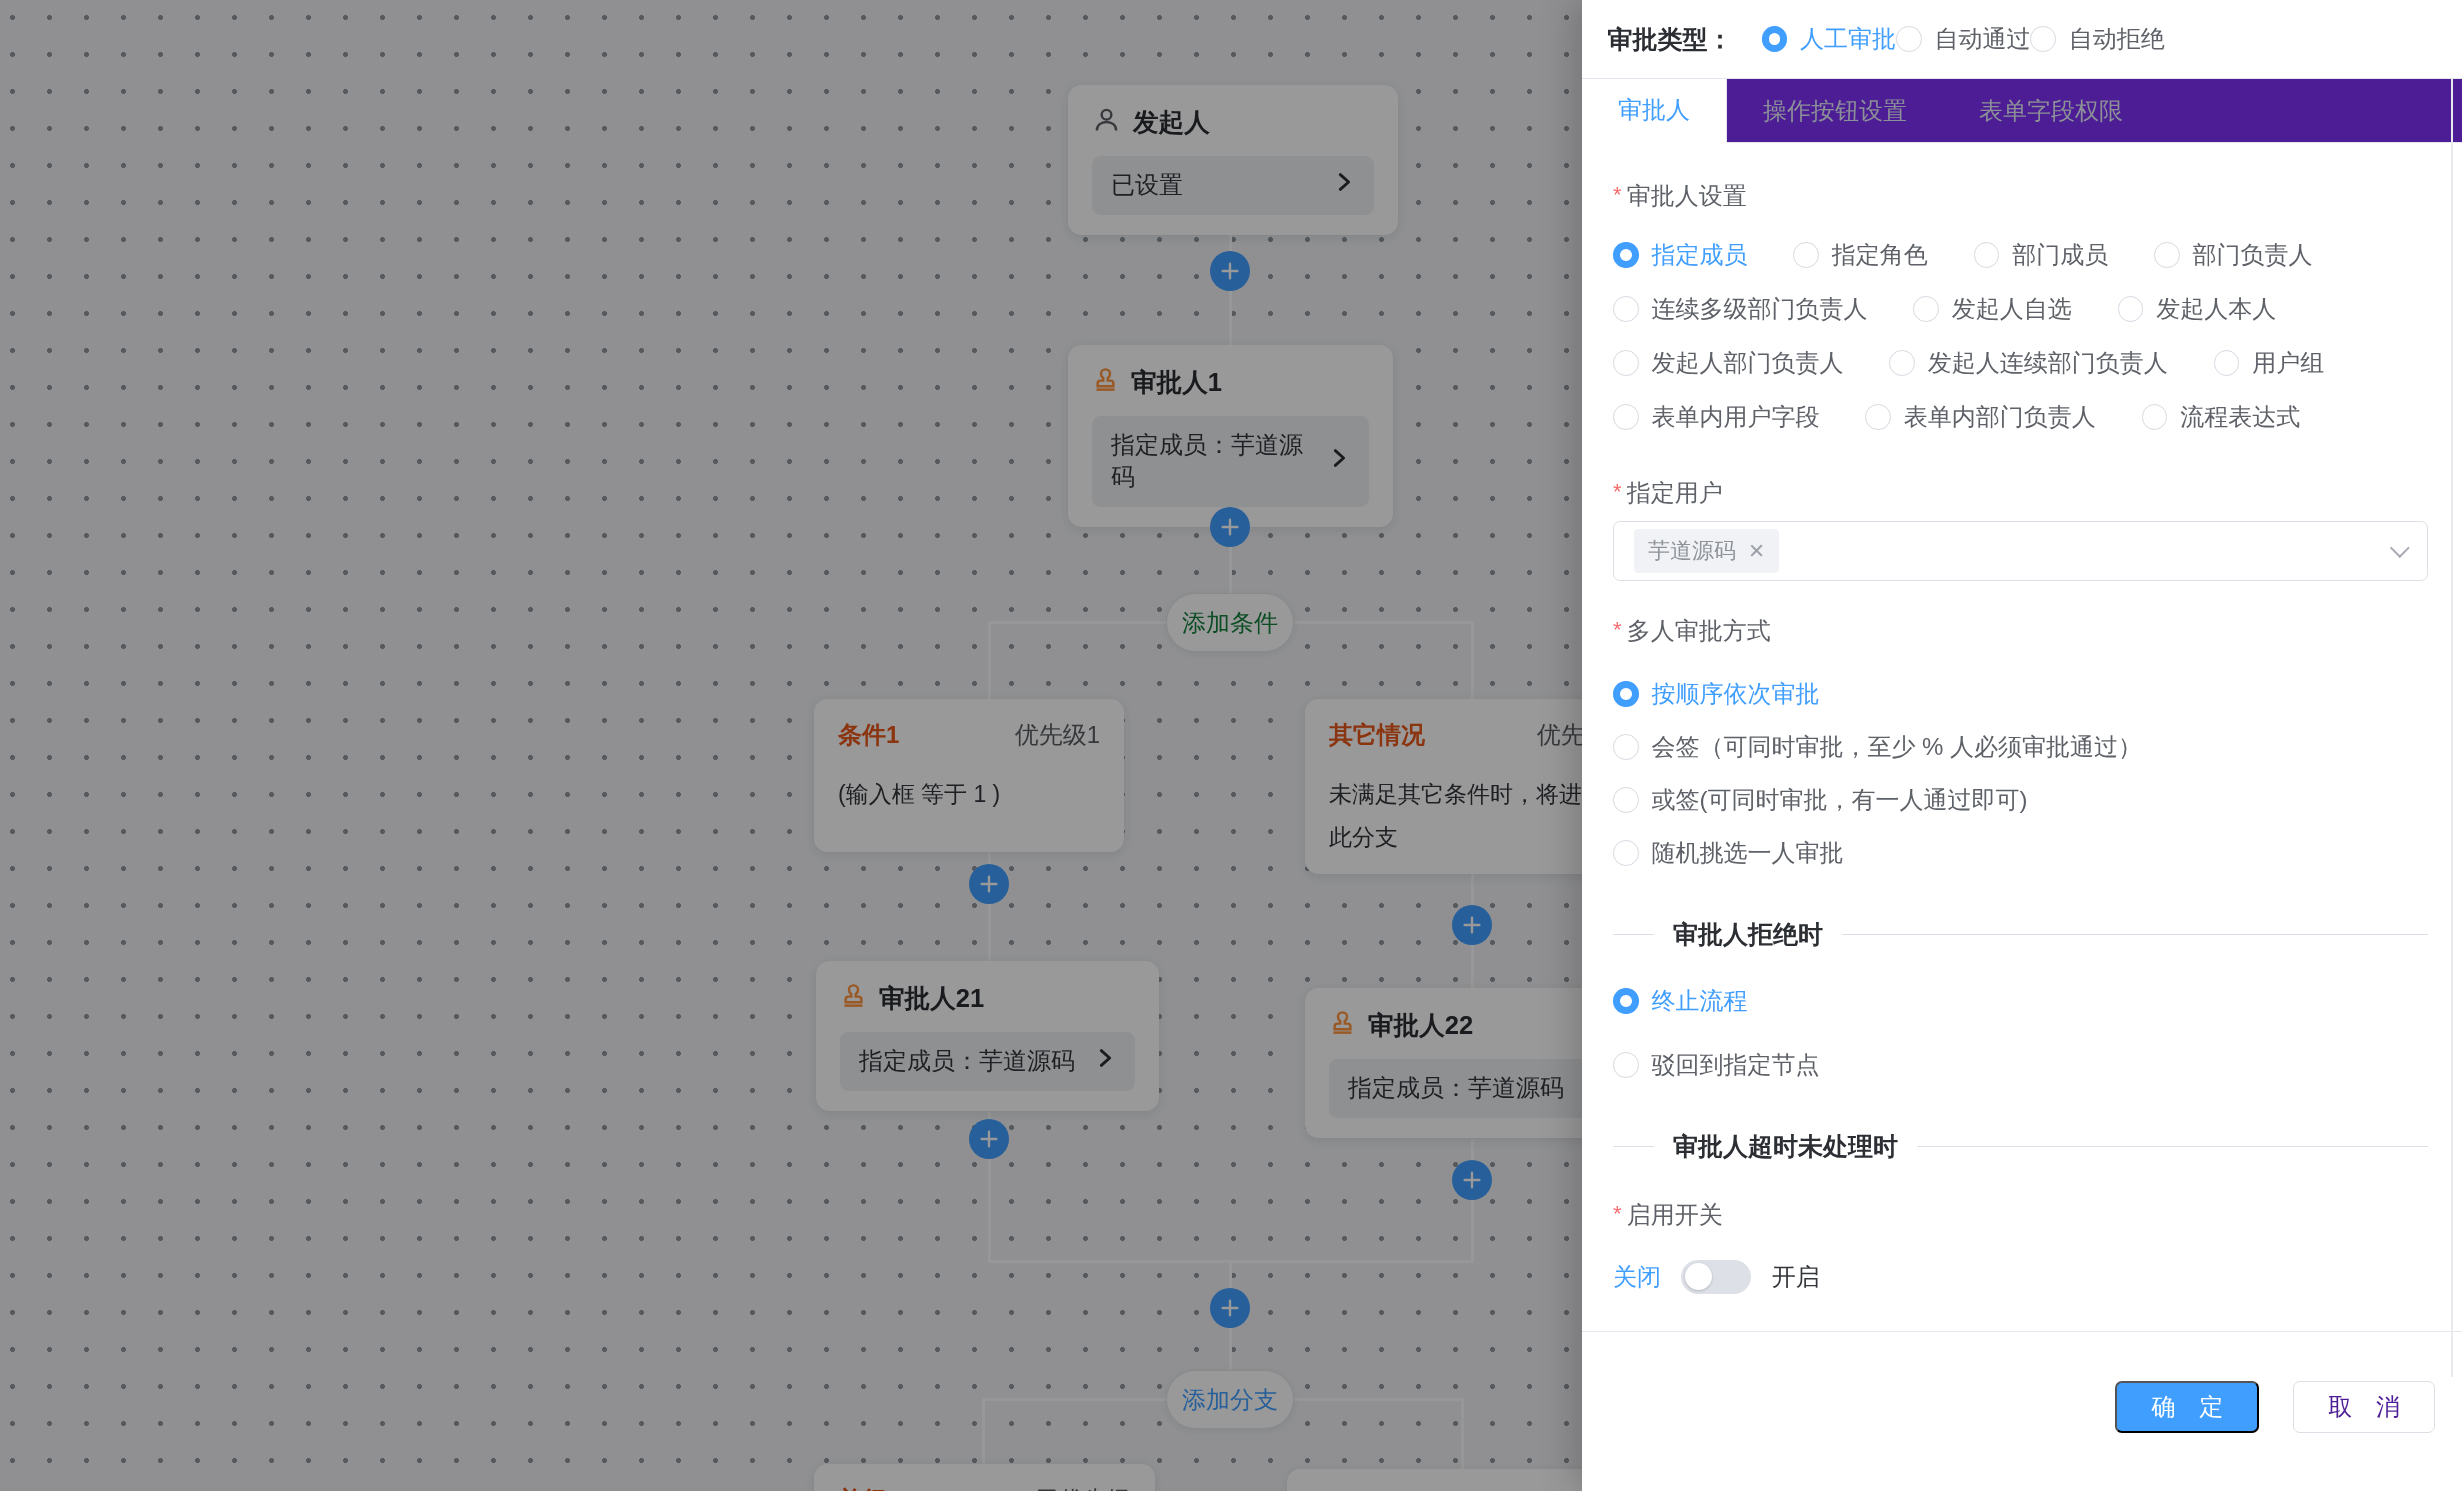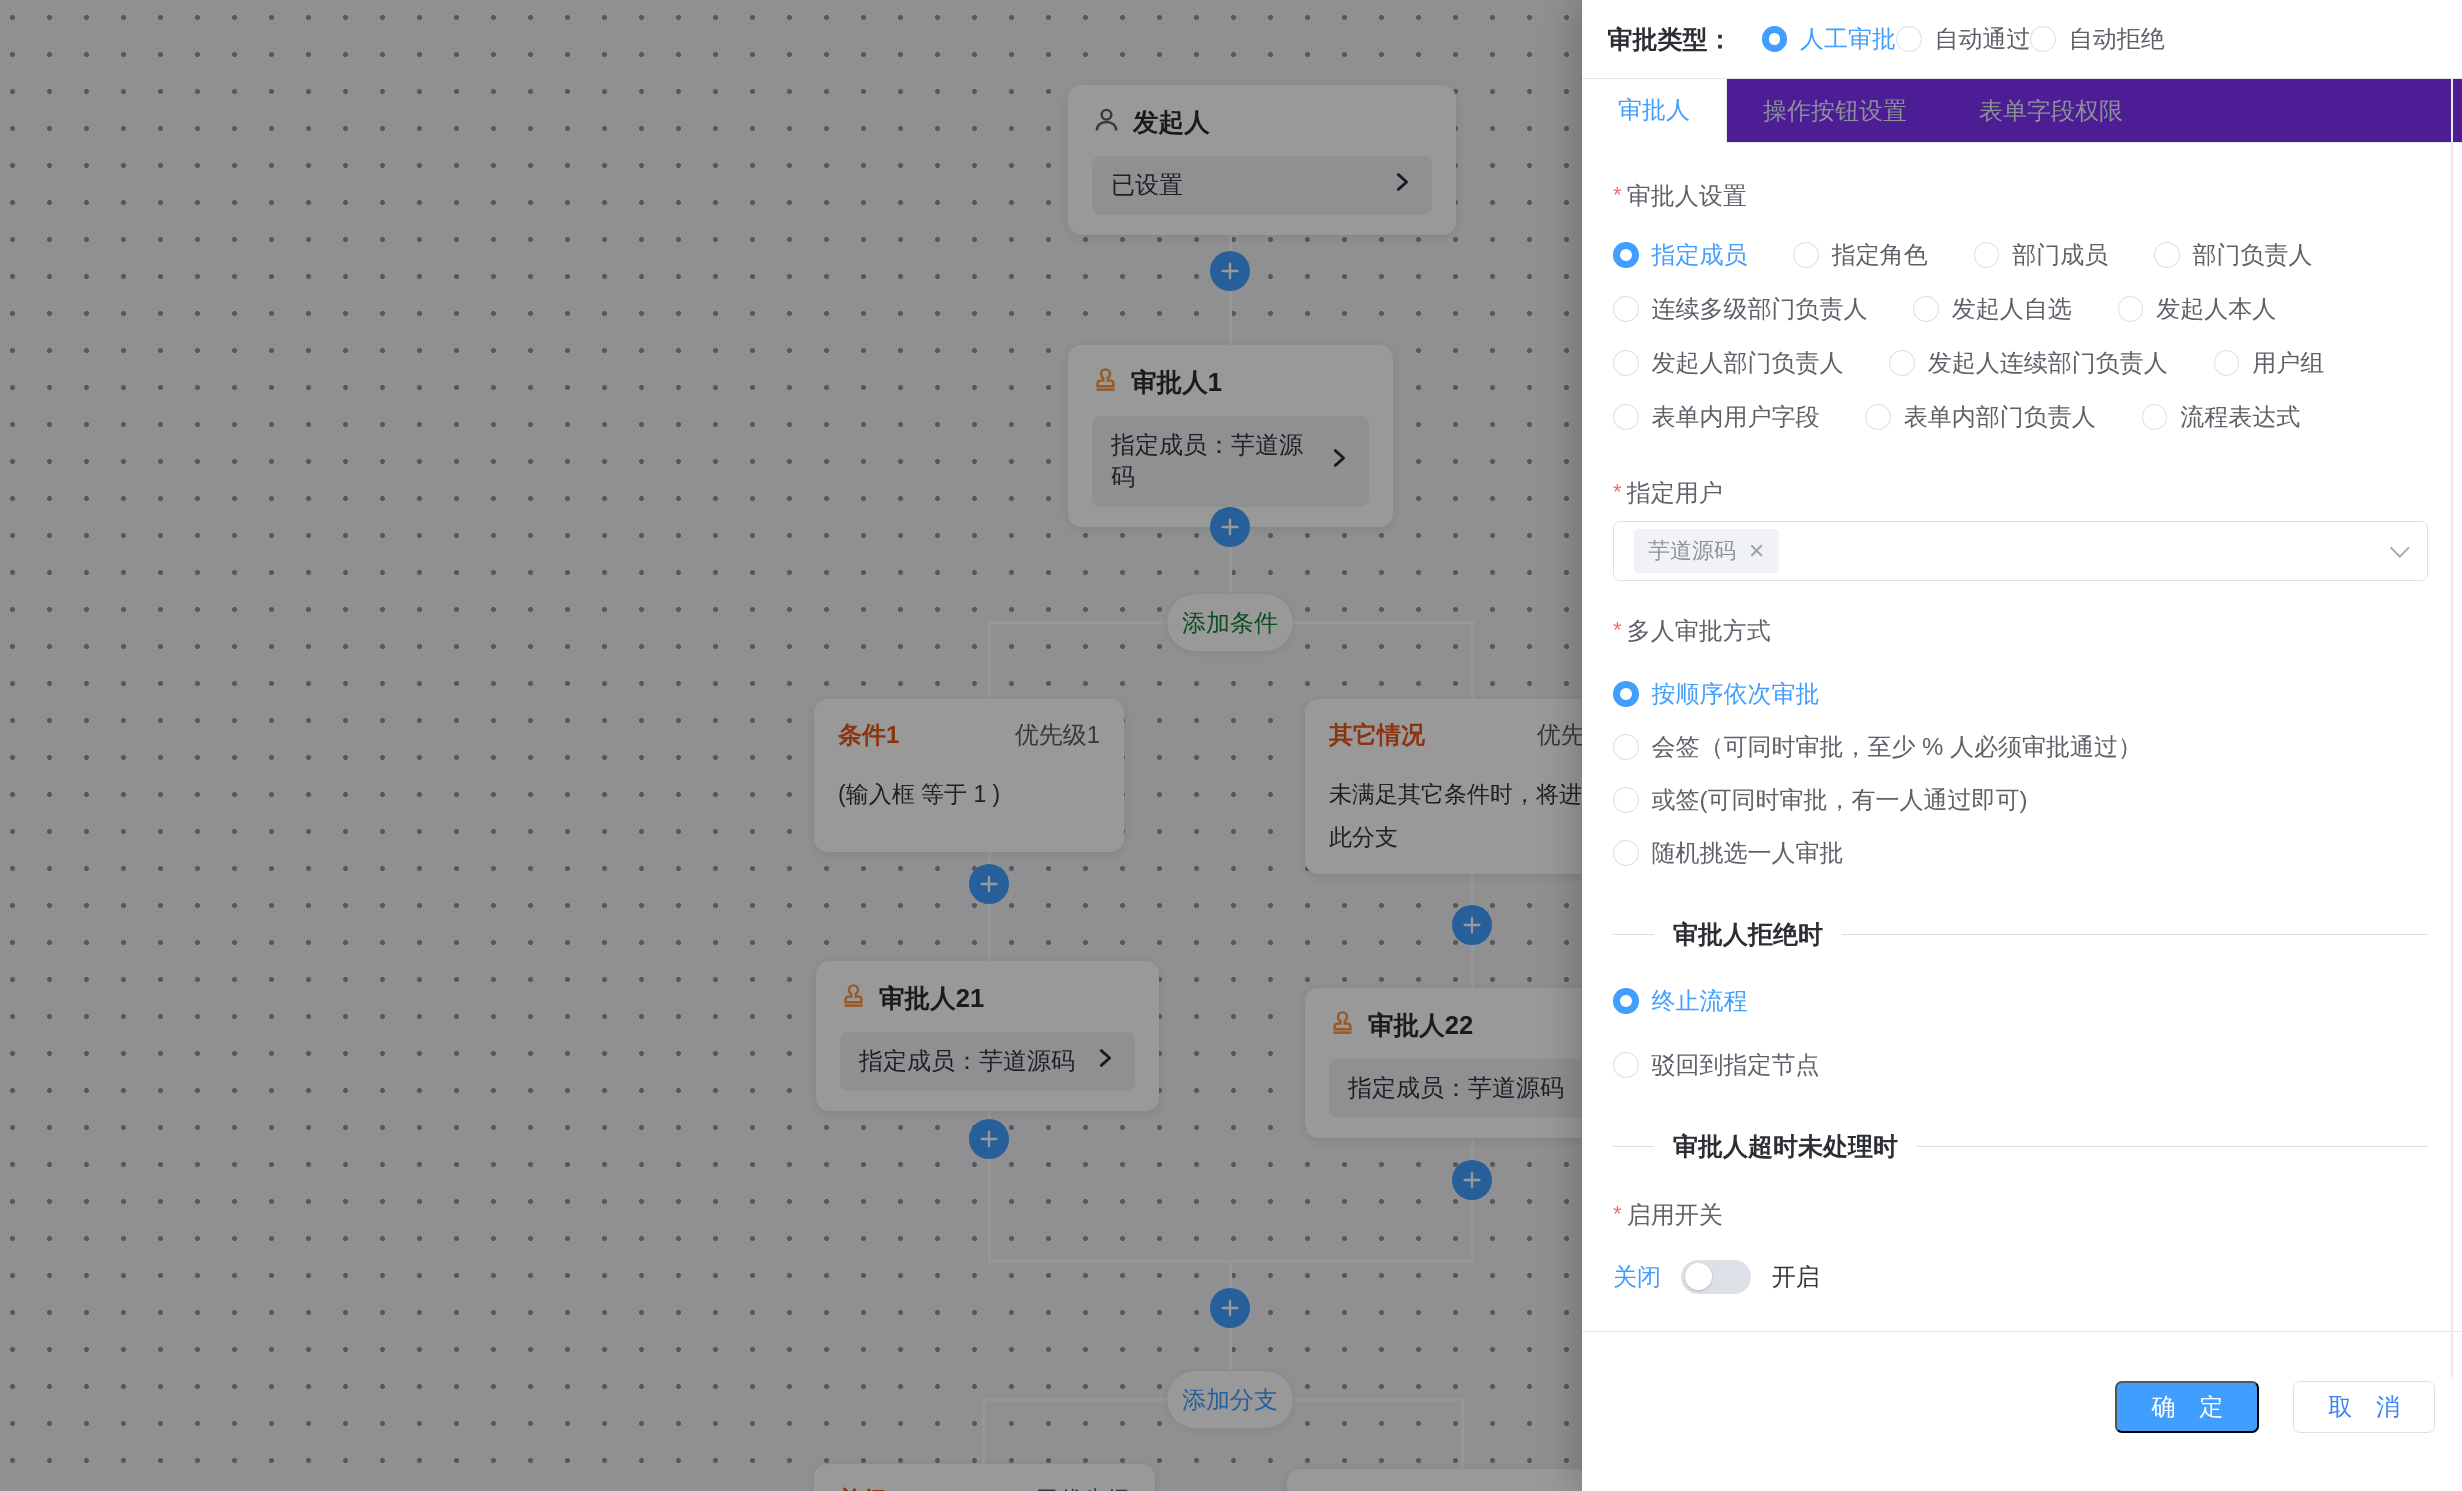--- a/index.html
+++ b/index.html
@@ -91,21 +91,21 @@
   .switch .knob { position:absolute; left:3.4px; top:3.4px; width:27px; height:27px;
     border-radius:50%; background:#fff; box-shadow:0 0.9px 2.6px rgba(0,0,0,.2); }
 
   .d-footer { margin-top:auto; height:160px; border-top:0.9px solid #e4e7ed;
     display:flex; align-items:center; justify-content:flex-end; gap:34px;
     padding:0 27px 8.5px 0; background:#fff; }
   .btn { height:52px; border-radius:6.8px; font-size:24px; display:flex;
     align-items:center; justify-content:center; letter-spacing:8.5px;
     padding:0 25.6px 0 34px; }
   .btn.primary { background:#409eff; color:#fff; }
-  .btn.plain { background:#fff; color:#3b82f6; border:0.9px solid #dcdfe6;text-align:center; }
+  .btn.plain { background:#fff; color:#4c1d95; border:0.9px solid #dcdfe6;text-align:center; }
 
   .chev-right svg { width:22px; height:22px; }
 </style>
 </head>
 <body>
 
 <div class="stage">
 
   <div class="canvas">
 
@@ -117,21 +117,21 @@
     <i class="vline" style="left:988px;top:852px;height:109px"></i>
     <i class="vline" style="left:1471px;top:873px;height:115px"></i>
     <i class="vline" style="left:988px;top:1101px;height:162px"></i>
     <i class="vline" style="left:1471px;top:1139px;height:124px"></i>
     <i class="hline" style="left:988px;top:1260px;width:486px"></i>
     <i class="vline" style="left:1229px;top:1260px;height:110px"></i>
     <i class="hline" style="left:982px;top:1398px;width:481px"></i>
     <i class="vline" style="left:982px;top:1398px;height:66px"></i>
     <i class="vline" style="left:1461px;top:1398px;height:71px"></i>
 
-    <div class="node" style="left:1068px;top:85px;width:388px;">
+    <div class="node" style="left:1068px;top:85px;width:330px;">
       <div class="node-head">
         <span>
           <svg width="29" height="29" viewBox="0 0 24 24" fill="none" stroke="#5c6066" stroke-width="2">
             <circle cx="12" cy="8" r="4"></circle>
               <path d="M4 21c0-4.4 3.6-7 8-7s8 2.6 8 7"></path>
           </svg>
         </span>
         <span>发起人</span>
       </div>
       <div class="node-body">

